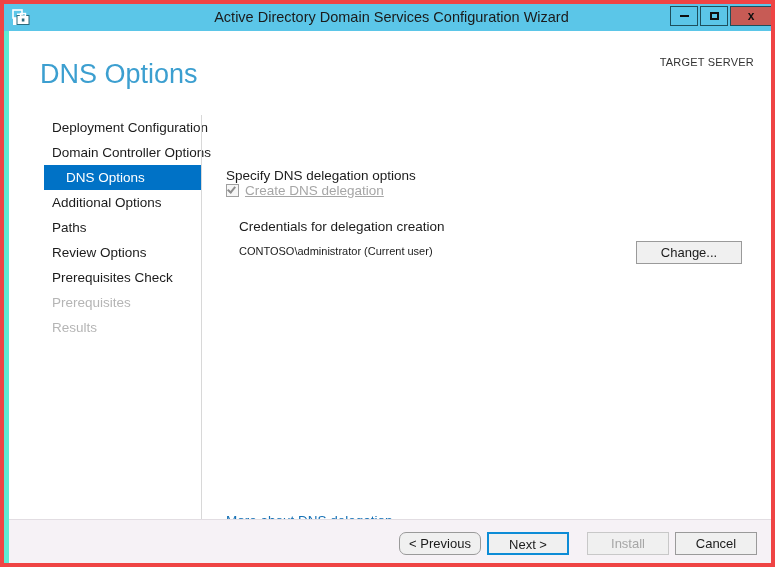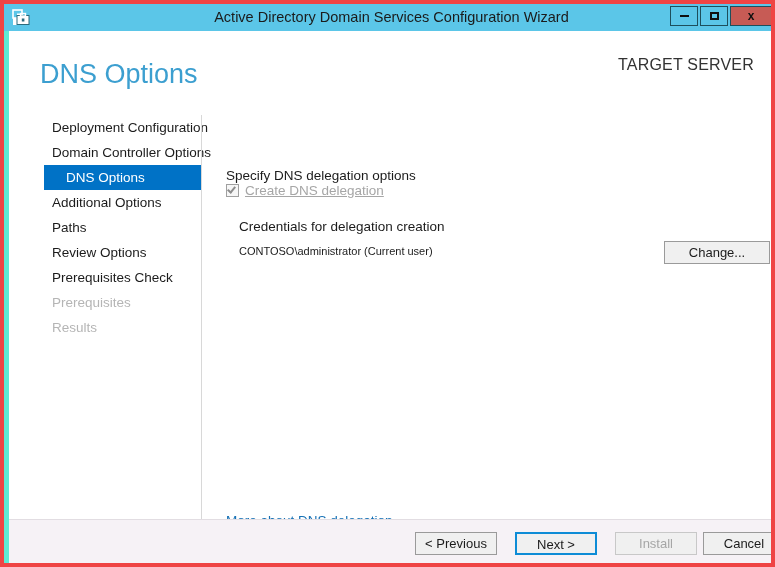--- a/index.html
+++ b/index.html
@@ -93,21 +93,21 @@
     position: absolute;
     left: 31px; top: 28px;
     font-size: 27px;
     color: #3c9fd0;
     font-family: "Liberation Sans", sans-serif;
     white-space: nowrap;
   }
   #target-server-label {
     position: absolute;
     right: 20px; top: 25px;
-    font-size: 16px;
+    font-size: 11px;
     color: #333333;
     letter-spacing: 0.2px;
     white-space: nowrap;
   }
   #target-server-name {
     position: absolute;
     right: 20px; top: 41px;
     font-size: 12.5px;
     color: #333333;
     text-align: right;
@@ -208,21 +208,20 @@
   .winbutton {
     box-sizing: border-box;
     background: #f0f0f0;
     border: 1px solid #9a9a9a;
     font-family: "Liberation Sans", sans-serif;
     font-size: 13px;
     color: #1b1b1b;
     text-align: center;
     cursor: default;
     padding: 0;
-    margin-left: 28px;
   }
   .winbutton.default {
     border: 2px solid #0d8cd6;
   }
   .winbutton.disabled {
     color: #a6a6a6;
     border-color: #c8c8c8;
     background: #f0f0f0;
   }
 
@@ -250,21 +249,21 @@
     height: 46px;
     background: #f6f2f6;
     border-top: 1px solid #e2dde2;
   }
   #footer .winbutton {
     position: absolute;
     top: 12px;
     width: 82px; height: 23px;
     line-height: 21px;
   }
-  #btn-previous { left: 378px; }
+  #btn-previous { left: 390px; border-radius: 7px; }
   #btn-next     { left: 478px; line-height: 19px; }
   #btn-install  { left: 578px; }
   #btn-cancel   { left: 666px; }
 </style>
 </head>
 <body>
 
 <div id="window">
 
   <div id="titlebar">

